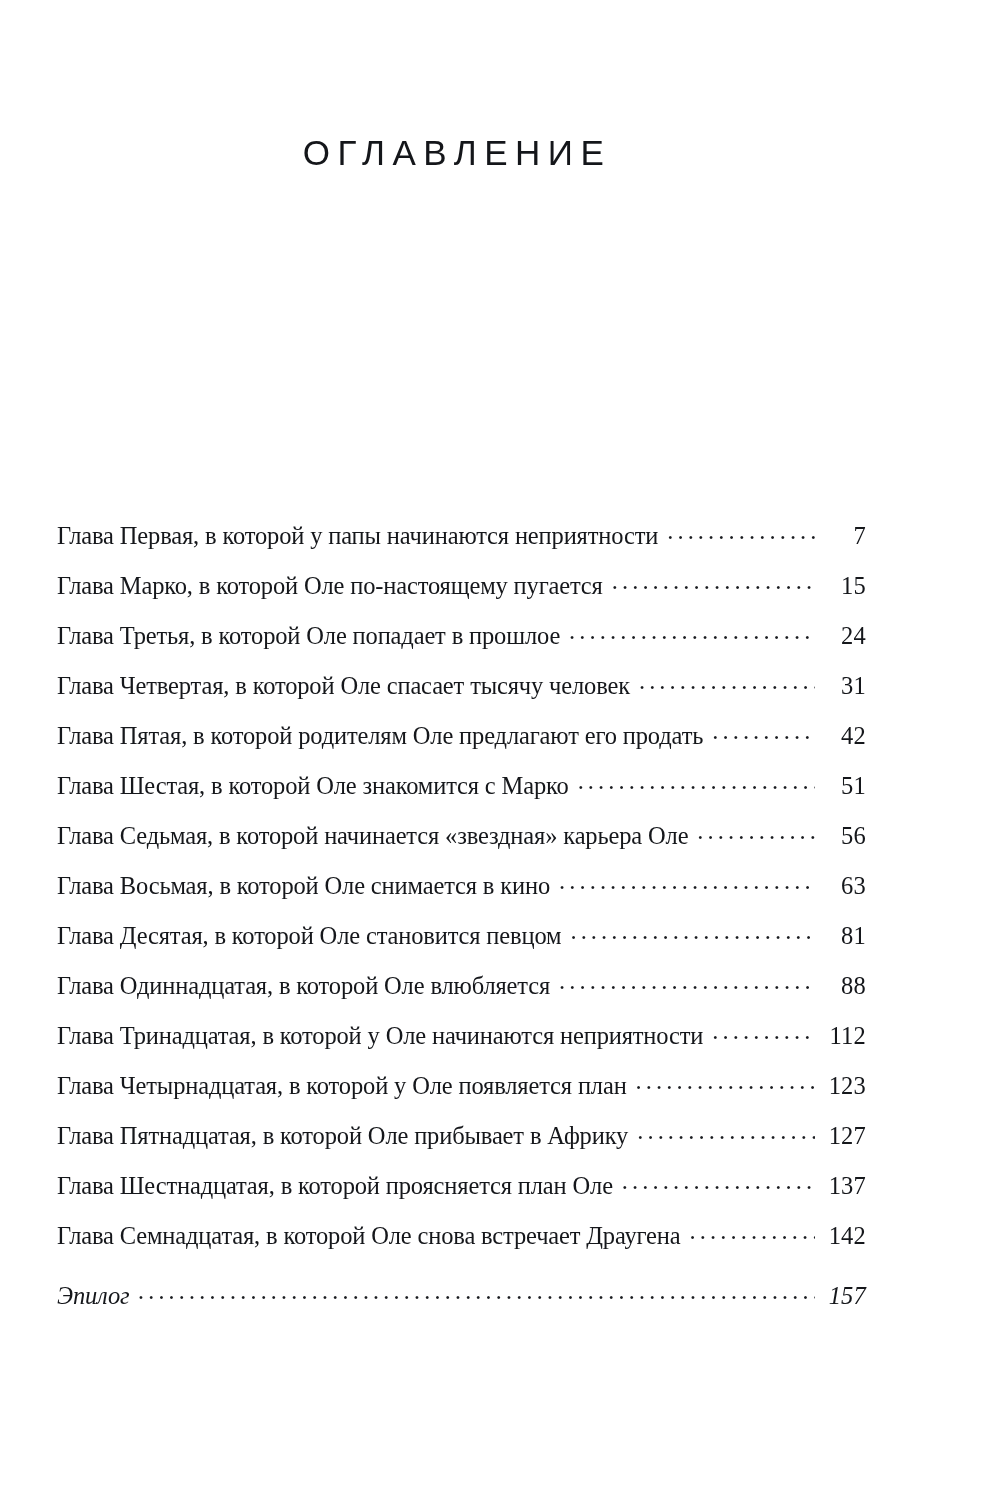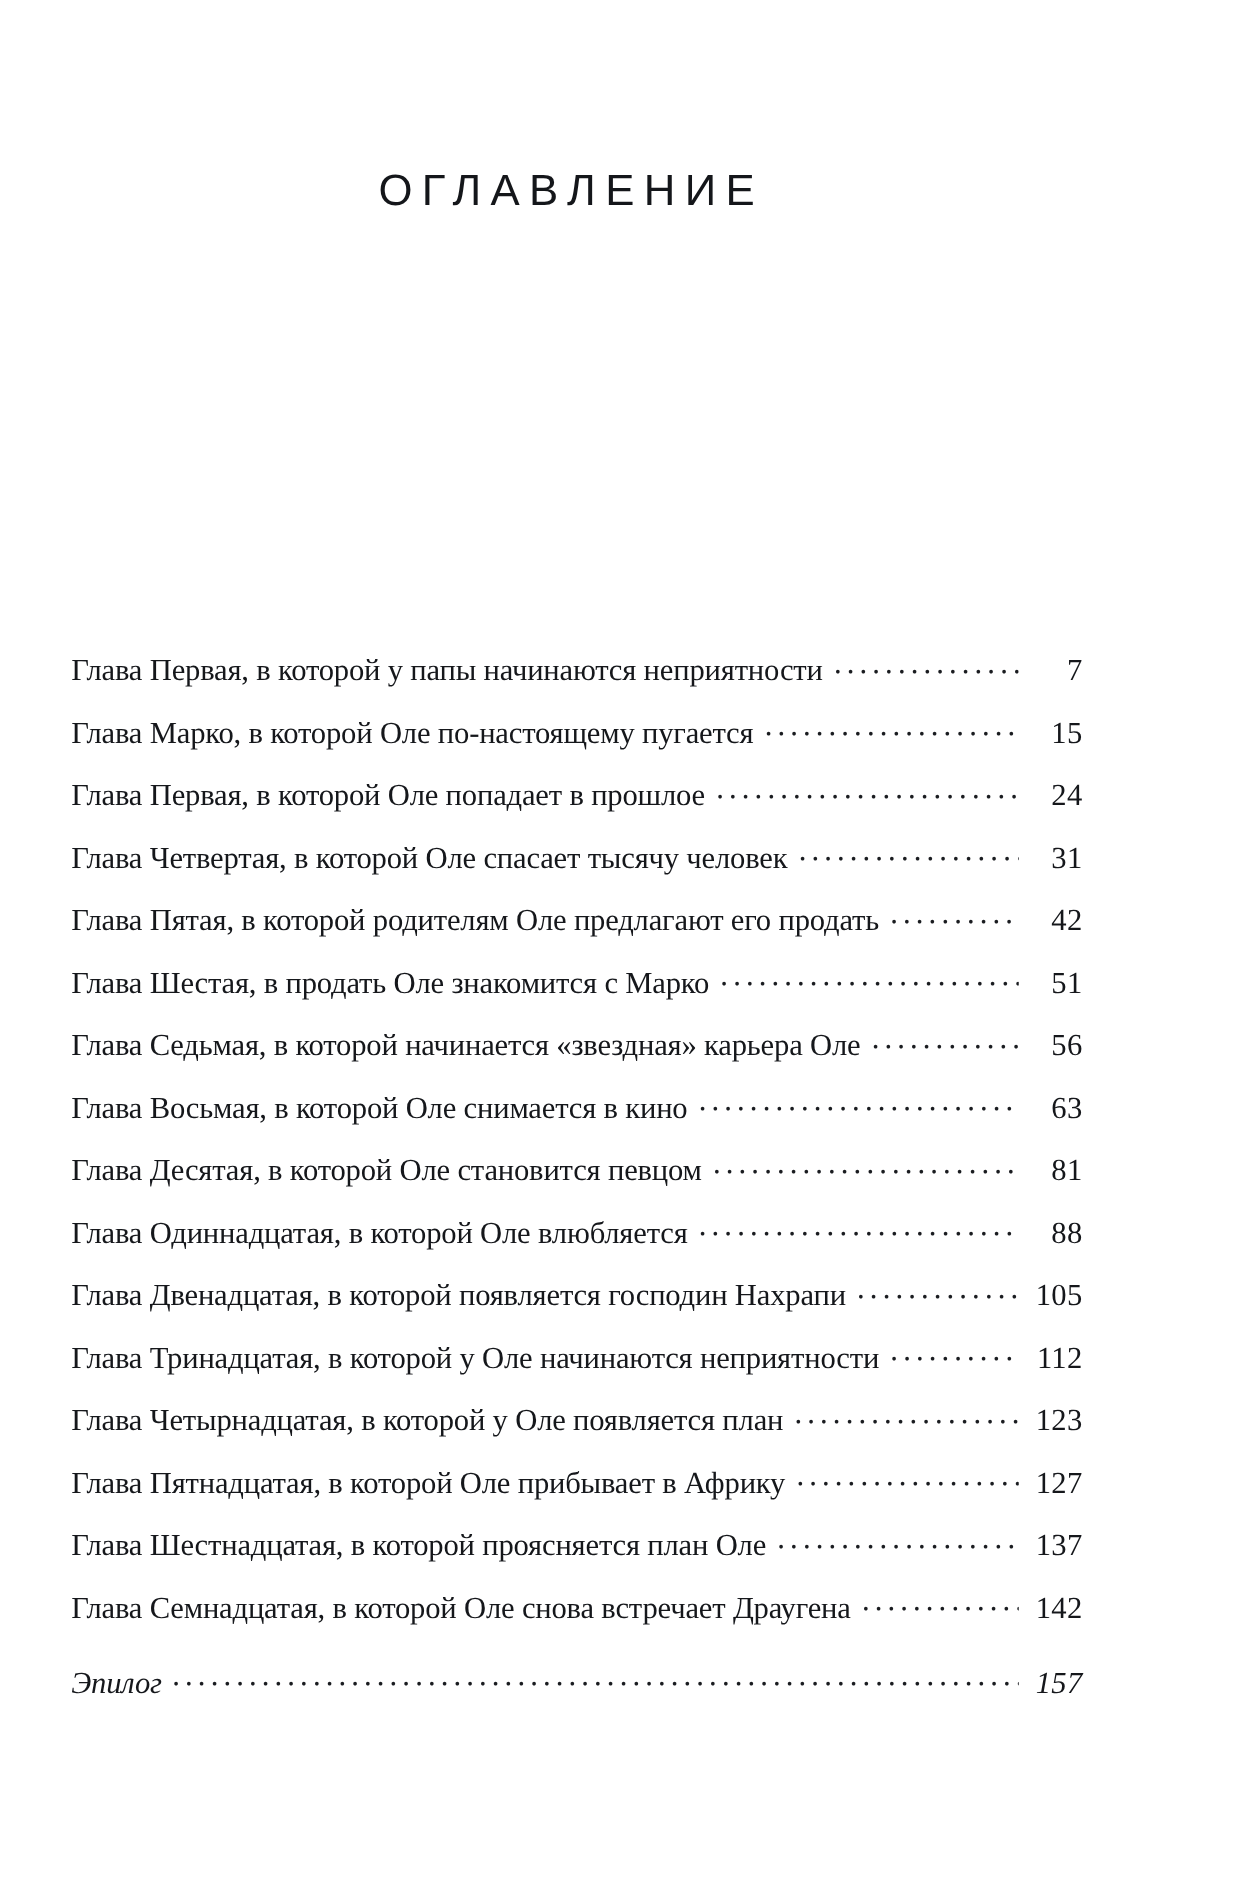--- a/index.html
+++ b/index.html
@@ -107,36 +107,36 @@
         <span class="toc-entry-title">Глава Первая, в которой у папы начинаются неприятности</span>
         <span class="toc-leader"></span>
         <span class="toc-page">7</span>
       </div>
       <div class="toc-entry">
         <span class="toc-entry-title">Глава Марко, в которой Оле по-настоящему пугается</span>
         <span class="toc-leader"></span>
         <span class="toc-page">15</span>
       </div>
       <div class="toc-entry">
-        <span class="toc-entry-title">Глава Первая, в которой Оле попадает в прошлое</span>
+        <span class="toc-entry-title">Глава Третья, в которой Оле попадает в прошлое</span>
         <span class="toc-leader"></span>
         <span class="toc-page">24</span>
       </div>
       <div class="toc-entry">
         <span class="toc-entry-title">Глава Четвертая, в которой Оле спасает тысячу человек</span>
         <span class="toc-leader"></span>
         <span class="toc-page">31</span>
       </div>
       <div class="toc-entry">
         <span class="toc-entry-title">Глава Пятая, в которой родителям Оле предлагают его продать</span>
         <span class="toc-leader"></span>
         <span class="toc-page">42</span>
       </div>
       <div class="toc-entry">
-        <span class="toc-entry-title">Глава Шестая, в продать Оле знакомится с Марко</span>
+        <span class="toc-entry-title">Глава Шестая, в которой Оле знакомится с Марко</span>
         <span class="toc-leader"></span>
         <span class="toc-page">51</span>
       </div>
       <div class="toc-entry">
         <span class="toc-entry-title">Глава Седьмая, в которой начинается «звездная» карьера Оле</span>
         <span class="toc-leader"></span>
         <span class="toc-page">56</span>
       </div>
       <div class="toc-entry">
         <span class="toc-entry-title">Глава Восьмая, в которой Оле снимается в кино</span>
@@ -145,25 +145,20 @@
       </div>
       <div class="toc-entry">
         <span class="toc-entry-title">Глава Десятая, в которой Оле становится певцом</span>
         <span class="toc-leader"></span>
         <span class="toc-page">81</span>
       </div>
       <div class="toc-entry">
         <span class="toc-entry-title">Глава Одиннадцатая, в которой Оле влюбляется</span>
         <span class="toc-leader"></span>
         <span class="toc-page">88</span>
-      </div>
-      <div class="toc-entry">
-        <span class="toc-entry-title">Глава Двенадцатая, в которой появляется господин Нахрапи</span>
-        <span class="toc-leader"></span>
-        <span class="toc-page">105</span>
       </div>
       <div class="toc-entry">
         <span class="toc-entry-title">Глава Тринадцатая, в которой у Оле начинаются неприятности</span>
         <span class="toc-leader"></span>
         <span class="toc-page">112</span>
       </div>
       <div class="toc-entry">
         <span class="toc-entry-title">Глава Четырнадцатая, в которой у Оле появляется план</span>
         <span class="toc-leader"></span>
         <span class="toc-page">123</span>

